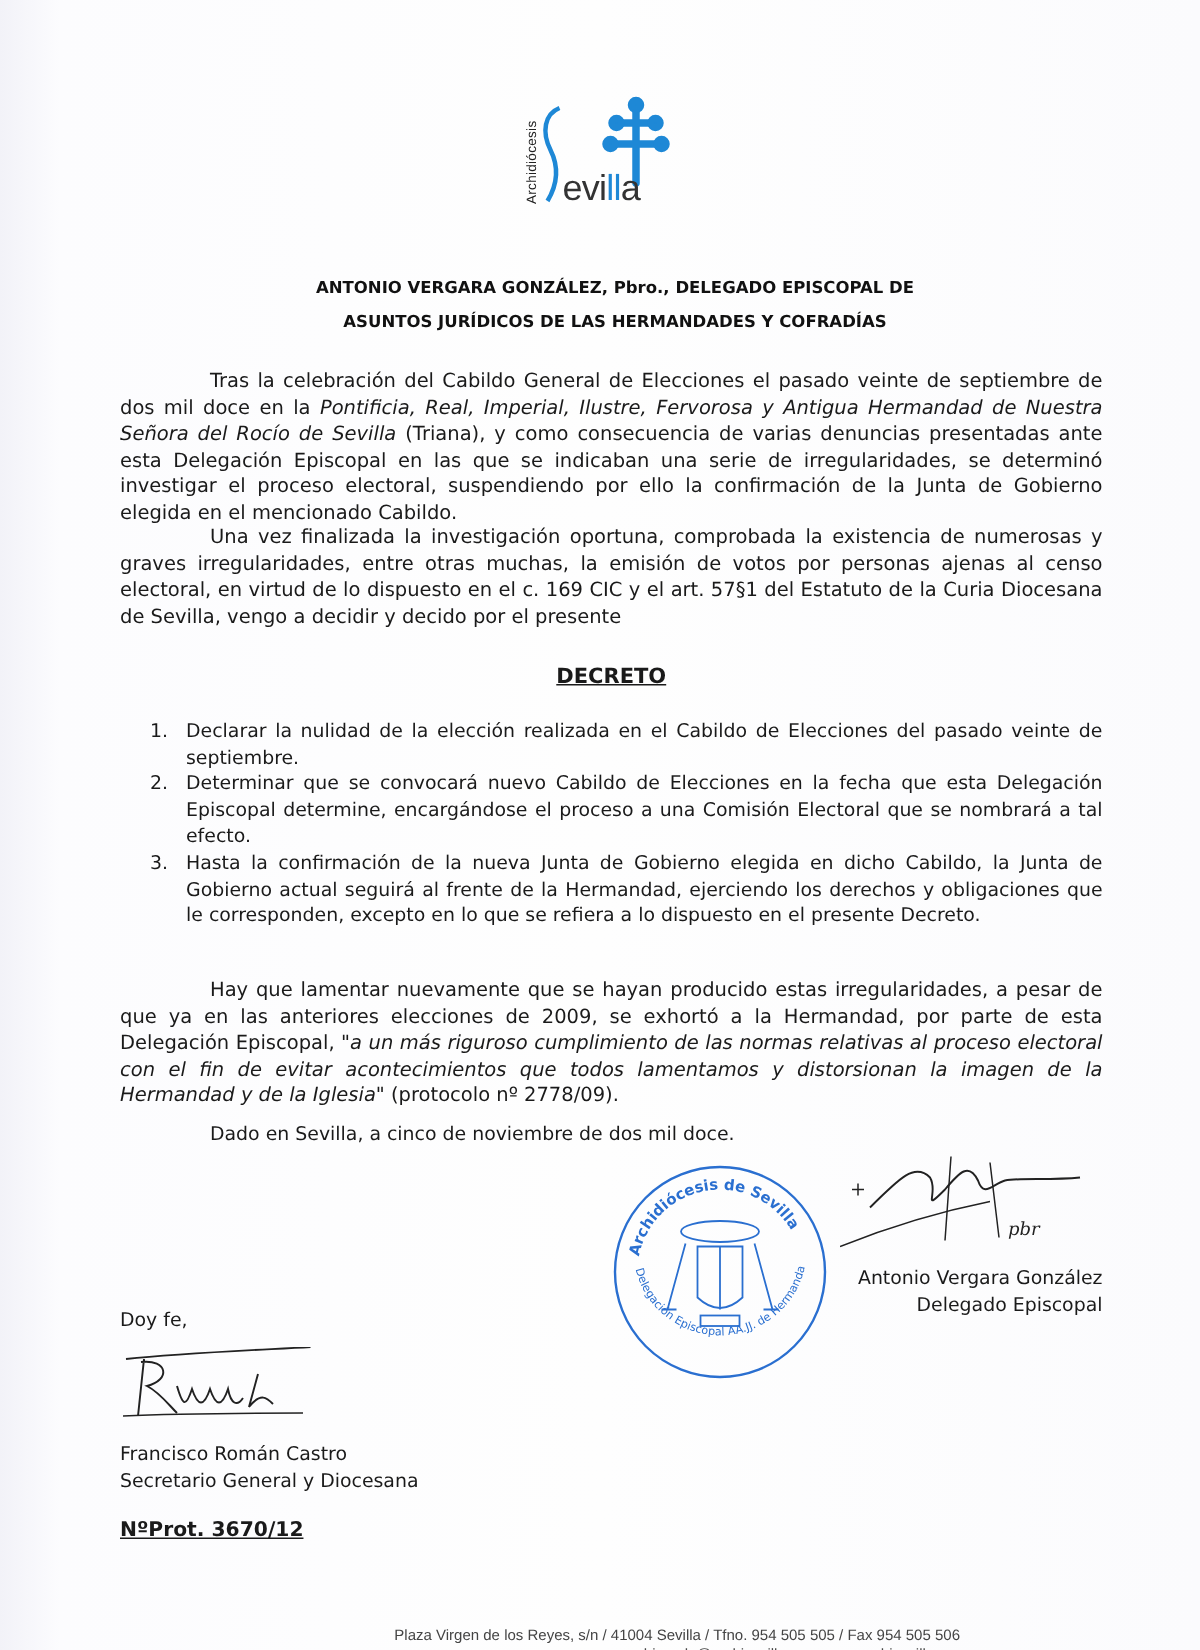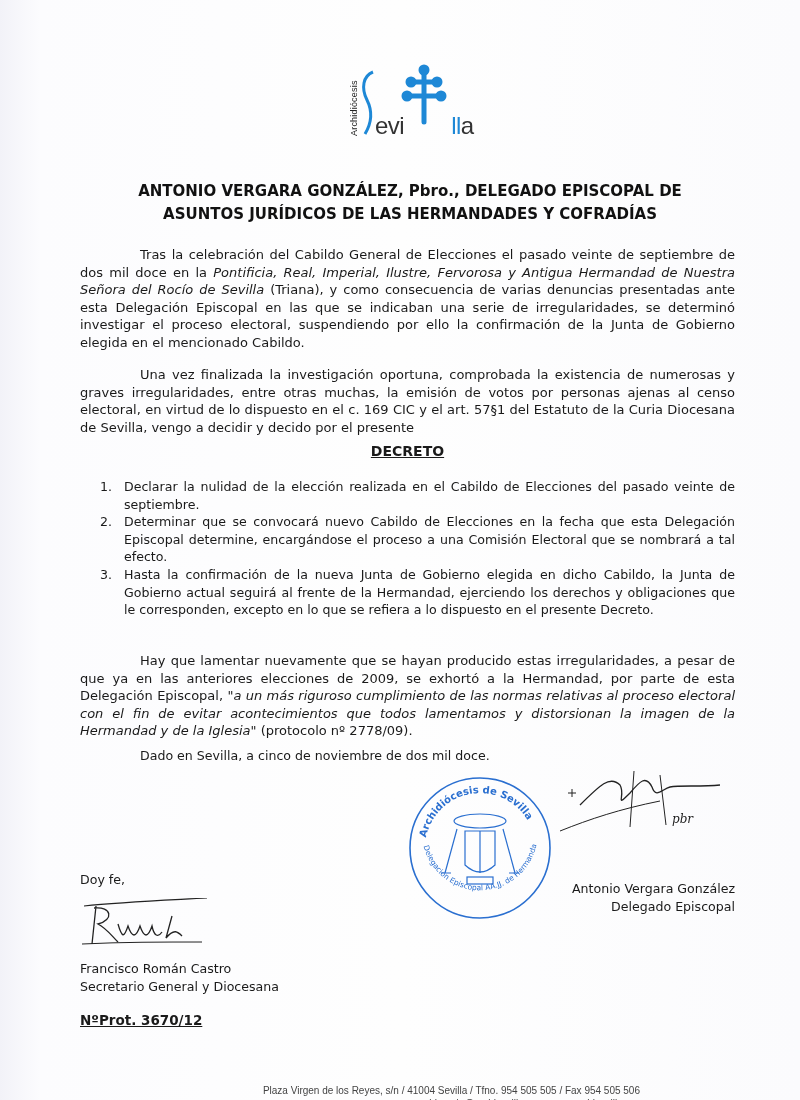--- a/index.html
+++ b/index.html
@@ -5,36 +5,36 @@
   html, body { margin:0; padding:0; }
   body { width:800px; height:1100px; background:#fdfdfe; position:relative; overflow:hidden;
          font-family:"DejaVu Sans", sans-serif; color:#1a1a1a; }
   .page { position:absolute; left:0; top:0; width:800px; height:1100px;
           background:linear-gradient(90deg,#f2f2f8 0px,#fcfcfe 40px,#fefefe 400px,#fbfbfd 800px); }
   .logo { position:absolute; left:345px; top:60px; width:110px; height:82px; }
   .logo .vert { position:absolute; left:4px; top:76px; transform:rotate(-90deg); transform-origin:left top;
                 font-size:9px; color:#222; letter-spacing:0.2px; font-family:"Liberation Sans", sans-serif; }
   .logo .word { position:absolute; left:30px; top:52px; font-size:24px; font-family:"Liberation Sans", sans-serif;
                 color:#333; letter-spacing:-0.5px; }
-  .logo .word .blue { color:#1e88d6;margin-left:47px; }
+  .logo .word .blue { color:#1e88d6; }
   .title { position:absolute; left:80px; top:180px; width:660px; text-align:center; font-weight:bold;
-           font-size:15px; line-height:23px; color:#111; }
+           font-size:11px; line-height:23px; color:#111; }
   .para { position:absolute; left:80px; width:655px; font-size:13px; line-height:17.6px; text-align:justify; }
   .para .ind { display:inline-block; width:60px; }
   .p1 { top:246px; }
-  .p2 { top:350px;margin-top:16px; }
+  .p2 { top:350px; }
   .decreto { position:absolute; left:80px; width:655px; top:443px; text-align:center; font-weight:bold; font-size:14px;text-decoration:underline; }
   .list { position:absolute; left:100px; top:478px; width:635px; margin:0; padding:0; list-style:none; font-size:12.6px; line-height:17.6px; }
   .list li { position:relative; padding-left:24px; text-align:justify; margin:0; }
   .list li .num { position:absolute; left:0; top:0; }
   .p3 { top:652px; }
   .dado { position:absolute; left:140px; top:748px; font-size:12.6px; }
   .stamp { position:absolute; left:405px; top:773px; width:150px; height:150px; }
   .sig1 { position:absolute; left:560px; top:765px; width:170px; height:70px; }
-  .signer1 { position:absolute; left:545px; top:843px; text-align:right; width:190px; font-size:12.6px; line-height:18px;margin-top:37px; }
+  .signer1 { position:absolute; left:545px; top:843px; text-align:right; width:190px; font-size:12.6px; line-height:18px; }
   .doyfe { position:absolute; left:80px; top:872px; font-size:12.6px; }
   .sig2 { position:absolute; left:82px; top:898px; width:130px; height:50px; }
   .signer2 { position:absolute; left:80px; top:960px; font-size:12.6px; line-height:18px; }
   .prot { position:absolute; left:80px; top:1012px; font-size:13.5px; font-weight:bold; text-decoration:underline; }
   .footer { position:absolute; left:200px; top:1084px; width:440px; text-align:right; font-size:10px; line-height:13px; color:#444;
             font-family:"Liberation Sans", sans-serif; }
 </style>
 </head>
 <body>
 

